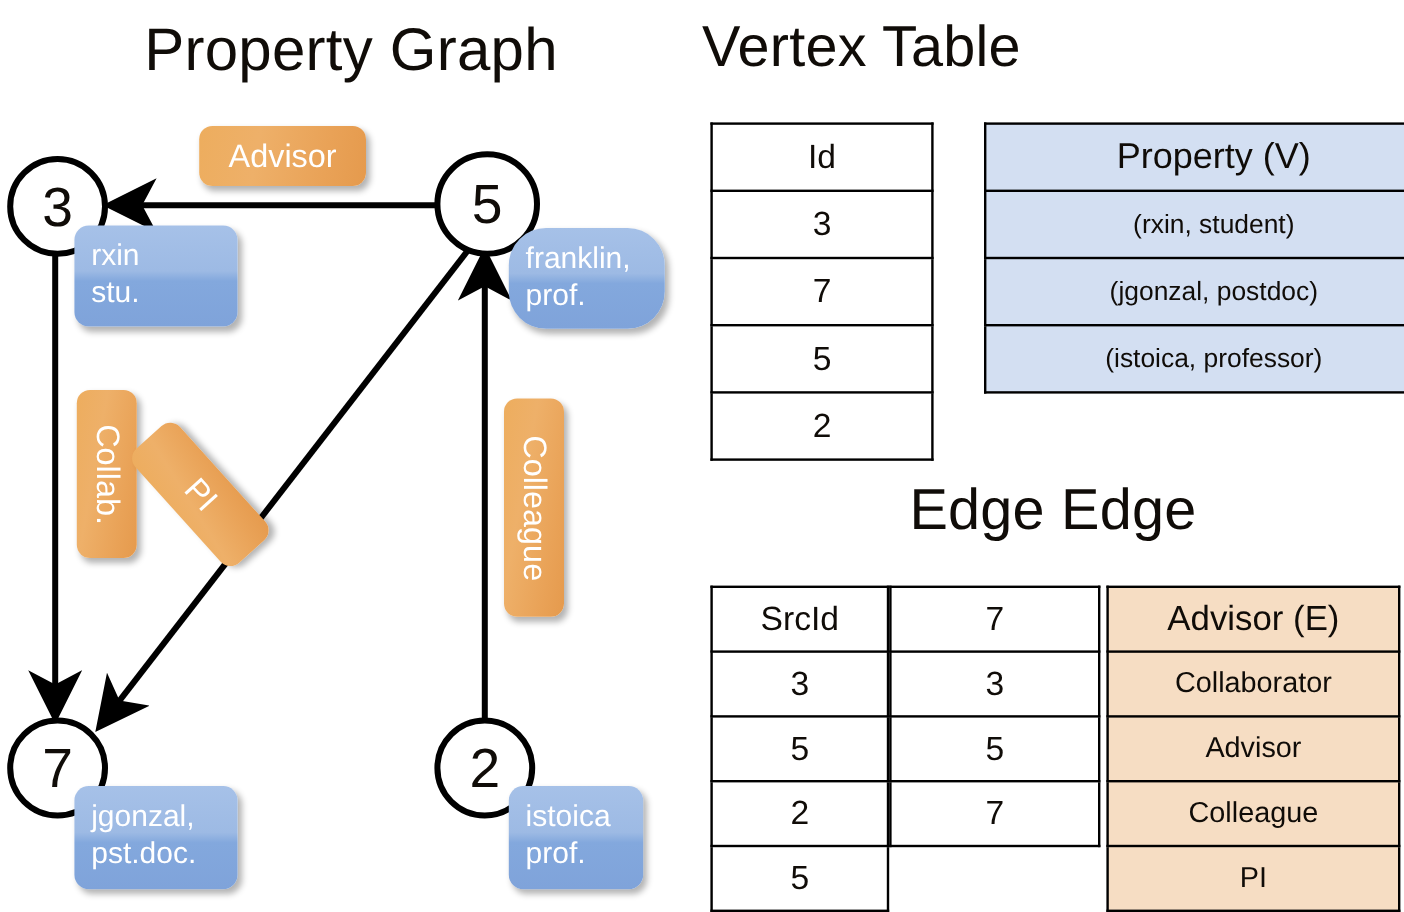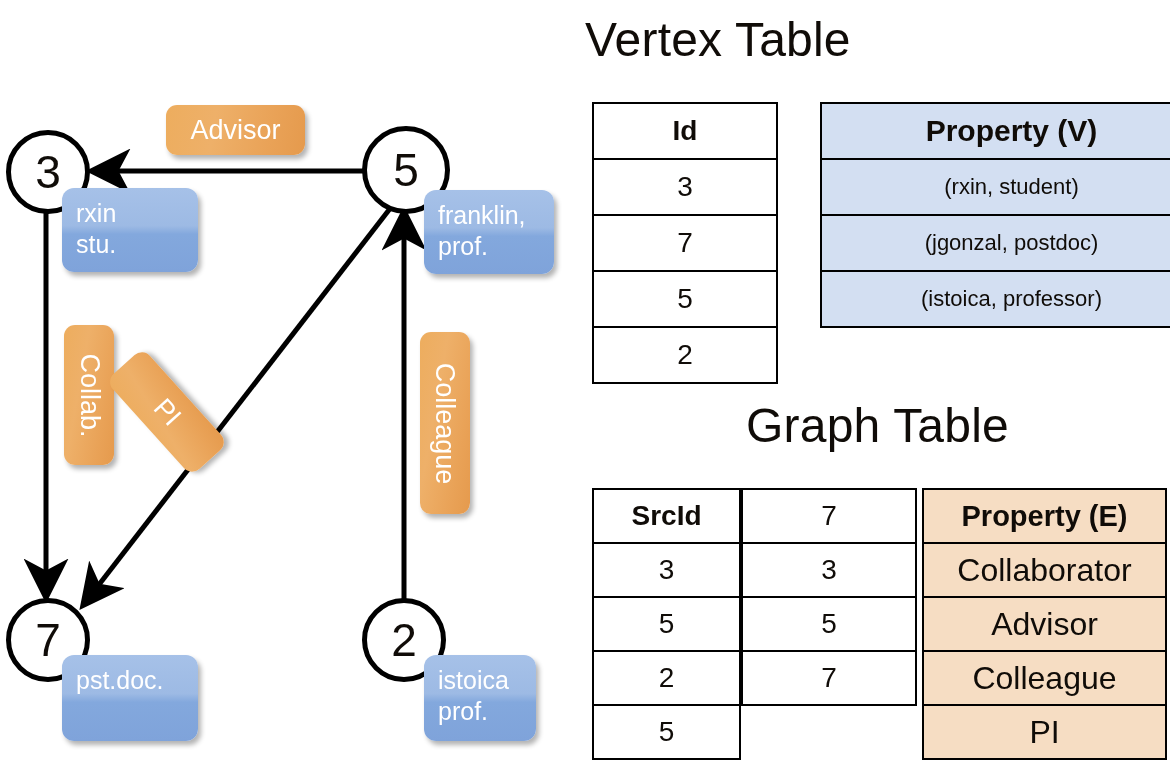--- a/index.html
+++ b/index.html
@@ -76,44 +76,45 @@
   
   .tbl { position: absolute; border-collapse: collapse; table-layout: fixed; }
   .tbl td, .tbl th {
     border: 2.5px solid #000;
     text-align: center;
     font-family: "Liberation Sans", sans-serif;
     font-weight: 400;
     color: #100c08;
     padding: 0;
   }
-  .tbl th { font-weight: 700; }
+  .tbl th { font-weight: 400; }
 
   #vertex-id-tbl   { left: 592px; top: 102px; width: 186px; }
   #vertex-prop-tbl { left: 784px; top: 102px; width: 383px; margin-left: 36px; }
   #edge-src-tbl    { left: 592px; top: 488px; width: 149px; }
   #edge-dst-tbl    { left: 741px; top: 488px; width: 176px; }
   #edge-prop-tbl   { left: 922px; top: 488px; width: 245px; }
 
   #vertex-id-tbl td, #vertex-id-tbl th { height: 56px; font-size: 28px; background: #ffffff; }
   #vertex-prop-tbl td, #vertex-prop-tbl th { height: 56px; font-size: 22px; background: #d3dff2; }
   #vertex-prop-tbl th { font-size: 30px; }
 
   #edge-src-tbl td, #edge-src-tbl th,
   #edge-dst-tbl td, #edge-dst-tbl th { height: 54px; font-size: 28px; background: #ffffff; }
-  #edge-prop-tbl td, #edge-prop-tbl th { height: 54px; font-size: 32px; background: #f6ddc3; }
+  #edge-prop-tbl td, #edge-prop-tbl th { height: 54px; font-size: 24px; background: #f6ddc3; }
   #edge-prop-tbl th { font-size: 29px; }
 </style>
 </head>
 <body>
 
 <div id="root">
 
+  <div class="title" id="title-property-graph">Property Graph</div>
   <div class="title" id="title-vertex-table">Vertex Table</div>
-  <div class="title" id="title-edge-table">Graph Table</div>
+  <div class="title" id="title-edge-table">Edge Edge</div>
 
   <div id="graph">
 
     <svg id="graph-svg" viewBox="0 0 585 760">
       <defs>
         <marker id="arrow" markerWidth="9" markerHeight="9" refX="7.5" refY="4.5" orient="auto" markerUnits="strokeWidth">
           <path d="M0,0 L9,4.5 L0,9 L2.4,4.5 Z" fill="#000"></path>
         </marker>
       </defs>
 
@@ -137,26 +138,27 @@
     </div>
     <div class="node-circle" style="left:362px; top:598px; width:84px; height:84px;">
       <span>2</span>
     </div>
 
     <div class="prop-box" style="left:62px; top:188px; width:136px; height:84px;">
       <div>rxin</div>
       <div>stu.</div>
     </div>
 
-    <div class="prop-box" style="left:424px; top:190px; width:130px; height:84px;">
+    <div class="prop-box" style="left:424px; top:190px; width:130px; height:84px;border-radius:31px;">
       <div>franklin,</div>
       <div>prof.</div>
     </div>
 
     <div class="prop-box" style="left:62px; top:655px; width:136px; height:86px;">
+      <div>jgonzal,</div>
       <div>pst.doc.</div>
     </div>
 
     <div class="prop-box" style="left:424px; top:655px; width:112px; height:86px;">
       <div>istoica</div>
       <div>prof.</div>
     </div>
 
     <div class="edge-label" style="left:166px; top:105px; width:139px; height:50px;">
       <span>Advisor</span>
@@ -245,21 +247,21 @@
         </tr>
       <tr>
           <td>7</td>
         </tr>
     </tbody>
   </table>
 
   <table class="tbl" id="edge-prop-tbl">
     <tbody>
       <tr>
-        <th>Property (E)</th>
+        <th>Advisor (E)</th>
       </tr>
       <tr>
           <td>Collaborator</td>
         </tr>
       <tr>
           <td>Advisor</td>
         </tr>
       <tr>
           <td>Colleague</td>
         </tr>

